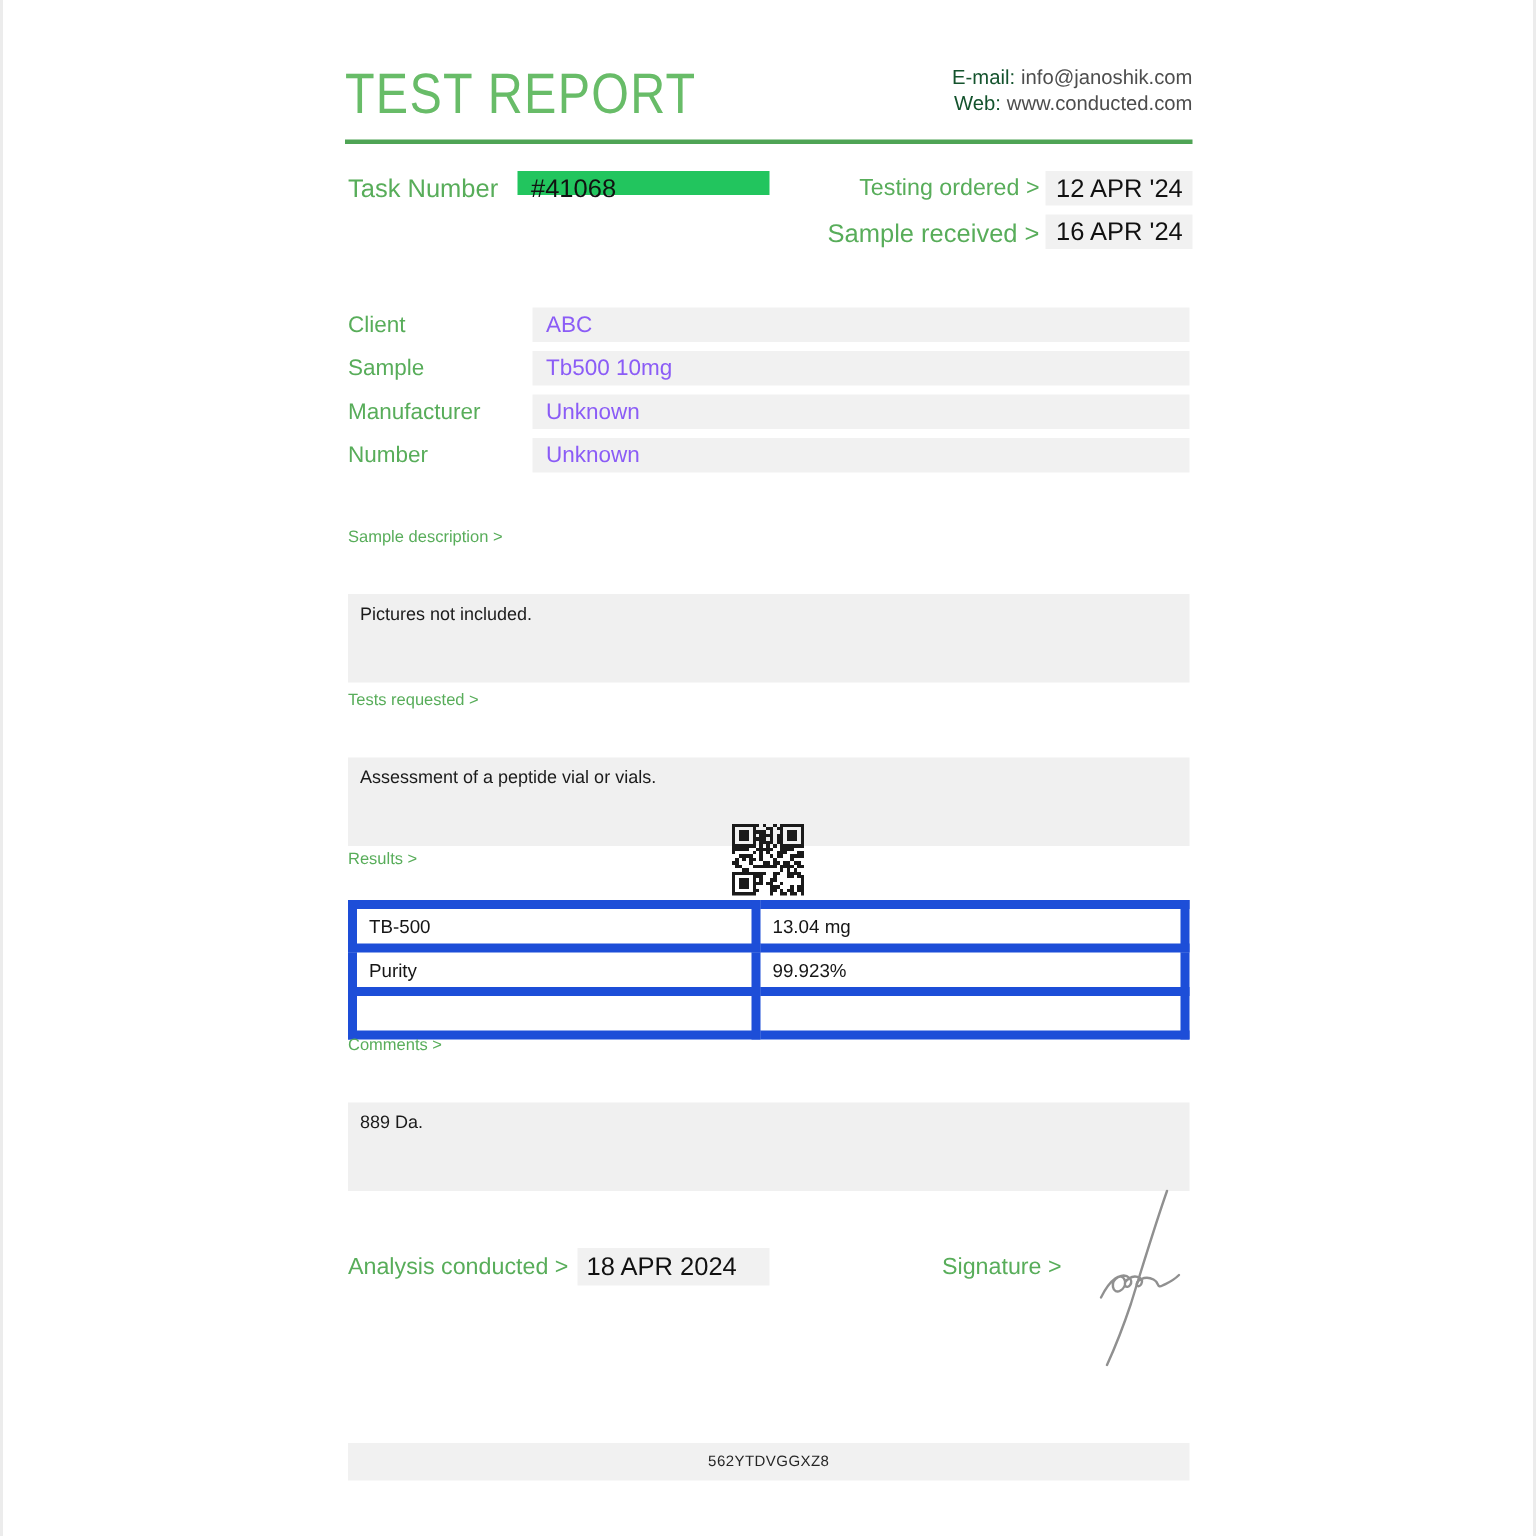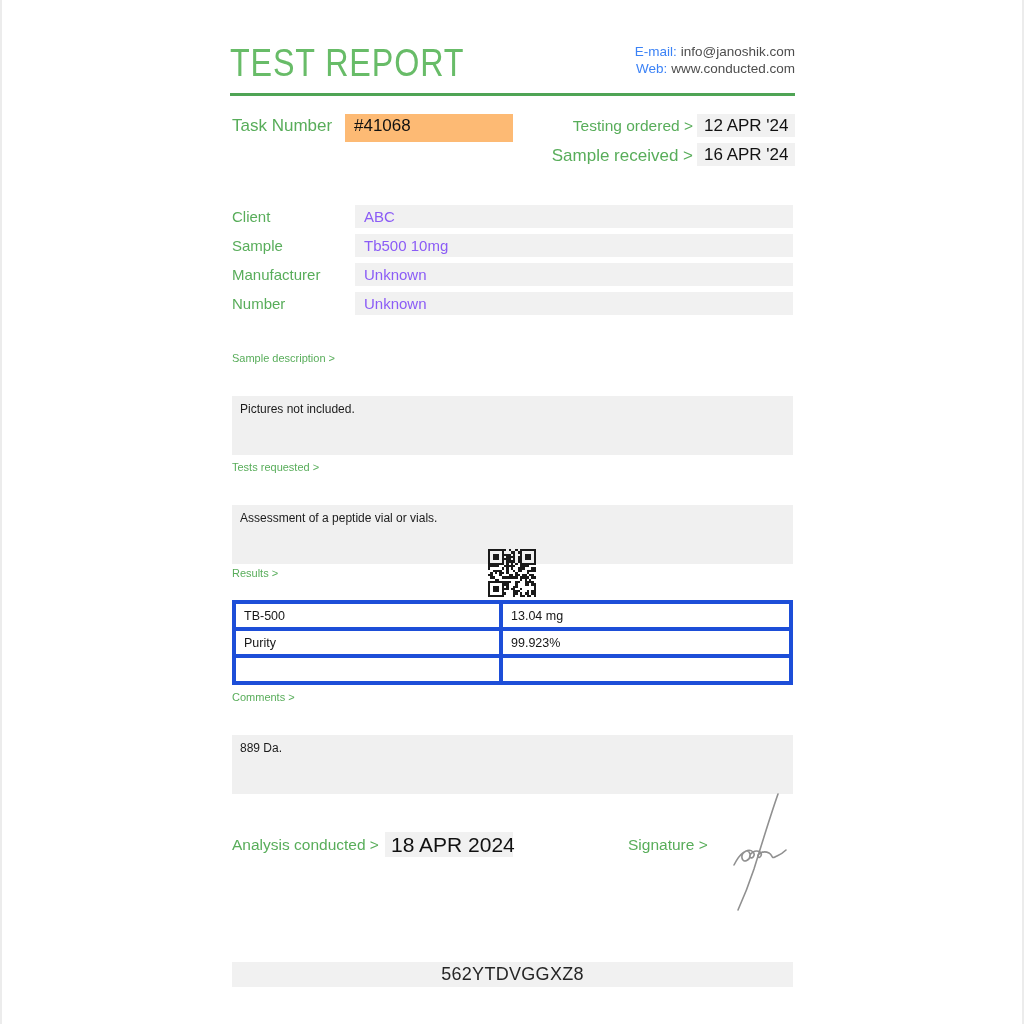--- a/index.html
+++ b/index.html
@@ -14,29 +14,29 @@
   .title{
     position:absolute;left:230px;top:42px;font-size:38px;color:#68bc68;
     letter-spacing:1px;white-space:nowrap;transform:scaleX(0.85);transform-origin:left top;
   }
   .logo{position:absolute;left:450px;top:12px;width:125px;text-align:center;}
   .logo svg{display:block;margin:0 auto;}
   .logo-text{font-size:21px;font-weight:bold;letter-spacing:0.5px;margin-top:1px;white-space:nowrap;}
   .logo-jano{color:#37474f;} .logo-shik{color:#43a047;}
   .contact{position:absolute;right:229px;top:43px;text-align:right;font-size:13.5px;color:#4d4d4d;line-height:17px;white-space:nowrap;}
   .contact span{margin-left:4px;}
-  .contact .lbl{margin-left:12px;color:#3b82f6;}
+  .contact .lbl{margin-left:12px;color:#14532d;}
   .hr{position:absolute;left:230px;top:93px;width:565px;height:3px;background:#4fa455;}
 
   
   .glabel{color:#58ad5a;white-space:nowrap;}
 
   
   .task-label{position:absolute;left:232px;top:116px;font-size:17px;}
-  .task-field{position:absolute;left:345px;top:114px;width:168px;height:28px;background:#fdba74;
+  .task-field{position:absolute;left:345px;top:114px;width:168px;height:16px;background:#22c55e;
     font-size:17px;font-weight:500;line-height:24px;padding-left:9px;box-sizing:border-box;color:#111;}
   .date-label-1{position:absolute;right:331px;top:117px;font-size:15.5px;}
   .date-label-2{position:absolute;right:331px;top:146px;font-size:17px;}
   .date-field{position:absolute;left:697px;width:98px;height:23px;background:#f1f1f1;
     font-size:17px;font-weight:500;line-height:23px;padding-left:7px;box-sizing:border-box;color:#111;white-space:nowrap;}
   .date-field.r1{top:114px;} .date-field.r2{top:143px;}
 
   
   .info-label{position:absolute;left:232px;font-size:15px;}
   .info-field{position:absolute;left:355px;width:438px;height:23px;background:#f1f1f1;
@@ -45,35 +45,35 @@
   
   .sec-label{position:absolute;left:232px;font-size:11px;}
   .sec-box{position:absolute;left:232px;width:561px;height:59px;background:#f0f0f0;
     font-size:12px;color:#1b1b1b;padding:6px 8px;box-sizing:border-box;margin-top:13px;}
 
   
   .qr{position:absolute;left:488px;top:549px;width:48px;height:48px;}
 
   
   .rtable{position:absolute;left:232px;top:600px;width:561px;border-collapse:collapse;table-layout:fixed;}
-  .rtable td{border:4px solid #1d4ed8;height:23px;font-size:12.5px;padding:0 0 0 8px;color:#161616;}
+  .rtable td{border:6px solid #1d4ed8;height:23px;font-size:12.5px;padding:0 0 0 8px;color:#161616;}
   .rtable td.c1{width:255px;}
 
   
   .analysis-label{position:absolute;left:232px;top:836px;font-size:15.5px;}
   .analysis-field{position:absolute;left:385px;top:832px;width:128px;height:25px;background:#f1f1f1;
-    font-size:21px;font-weight:500;line-height:25px;padding-left:6px;box-sizing:border-box;color:#111;white-space:nowrap;}
+    font-size:17px;font-weight:500;line-height:25px;padding-left:6px;box-sizing:border-box;color:#111;white-space:nowrap;}
   .signature-label{position:absolute;left:628px;top:836px;font-size:15.5px;}
   .signature{position:absolute;left:712px;top:791px;}
 
   
   .verify{position:absolute;left:230px;top:931px;width:565px;text-align:center;font-size:16.3px;
     color:#58ad5a;white-space:nowrap;letter-spacing:-0.2px;}
   .key-bar{position:absolute;left:232px;top:962px;width:561px;height:25px;background:#f1f1f1;
-    text-align:center;font-size:18px;line-height:25px;color:#262626;letter-spacing:0.3px;}
+    text-align:center;font-size:10px;line-height:25px;color:#262626;letter-spacing:0.3px;}
 </style>
 </head>
 <body>
 
 <div class="page">
   <div class="edge left"></div>
   <div class="edge right"></div>
 
   <div class="title glabel" style="color:#68bc68">TEST REPORT</div>
 

